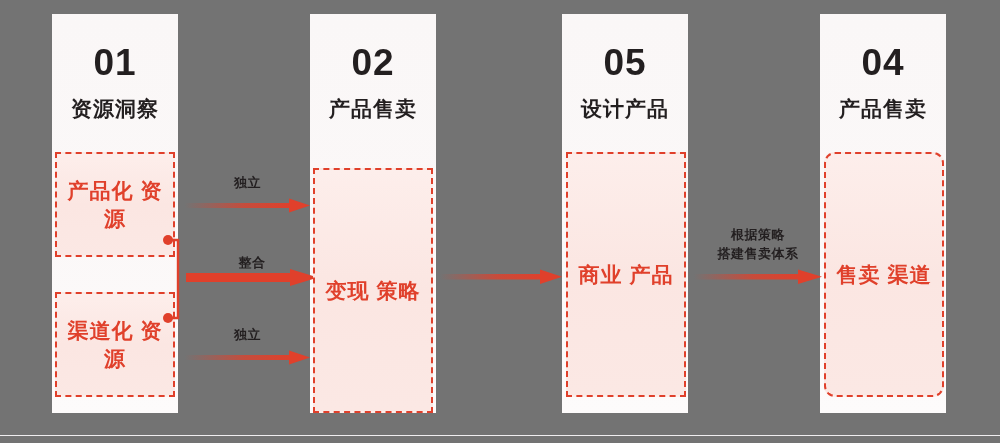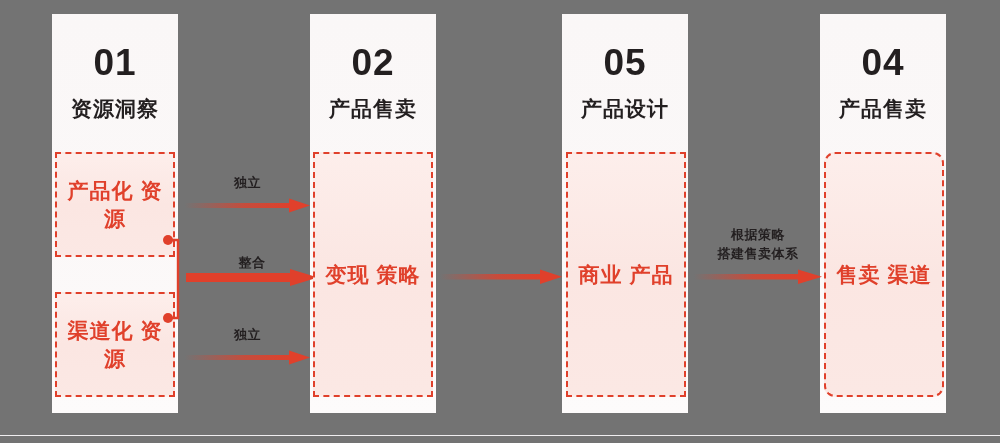--- a/index.html
+++ b/index.html
@@ -125,41 +125,41 @@
         </linearGradient>
       </defs>
       <rect x="0" y="40" width="108" height="5" fill="url(#gradThin2)"></rect>
       <polygon points="104,35.5 125,42.5 104,49.5" fill="#e0402b"></polygon>
     </svg>
   </div>
 
   <div class="stage-num" style="left:310px;width:126px;top:44px;">02</div>
   <div class="stage-title" style="left:300px;width:146px;top:98px;">产品售卖</div>
 
-  <div class="node" style="left:313px;top:152px;width:120px;height:245px;">
+  <div class="node" style="left:313px;top:168px;width:120px;height:245px;">
     <span class="node-label">变现
 策略</span>
   </div>
 
   <div class="arrow-wrap" style="left:440px;top:226px;width:122px;height:62px;">
     <svg class="arrow-svg" width="122" height="62">
       <defs>
         <linearGradient id="gradThin3" x1="0" y1="0" x2="1" y2="0">
           <stop offset="0%" stop-color="#e0402b" stop-opacity="0"></stop>
           <stop offset="55%" stop-color="#e0402b" stop-opacity="0.78"></stop>
           <stop offset="100%" stop-color="#e0402b" stop-opacity="1"></stop>
         </linearGradient>
       </defs>
       <rect x="0" y="48" width="104" height="5.5" fill="url(#gradThin3)"></rect>
       <polygon points="100,43.5 122,50.8 100,58" fill="#e0402b"></polygon>
     </svg>
   </div>
 
   <div class="stage-num" style="left:562px;width:126px;top:44px;">05</div>
-  <div class="stage-title" style="left:552px;width:146px;top:98px;">产品设计</div>
+  <div class="stage-title" style="left:552px;width:146px;top:98px;">设计产品</div>
 
   <div class="node" style="left:566px;top:152px;width:120px;height:245px;">
     <span class="node-label">商业
 产品</span>
   </div>
 
   <div class="arrow-wrap" style="left:694px;top:226px;width:128px;height:62px;">
     <div class="arrow-label" style="left:0;top:0;width:128px;">根据策略
 搭建售卖体系</div>
     <svg class="arrow-svg" width="128" height="62">

